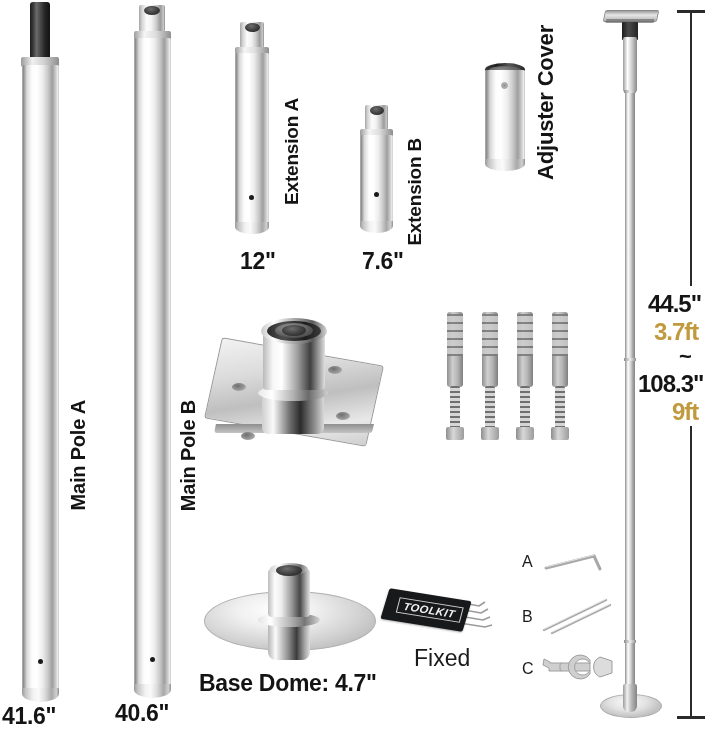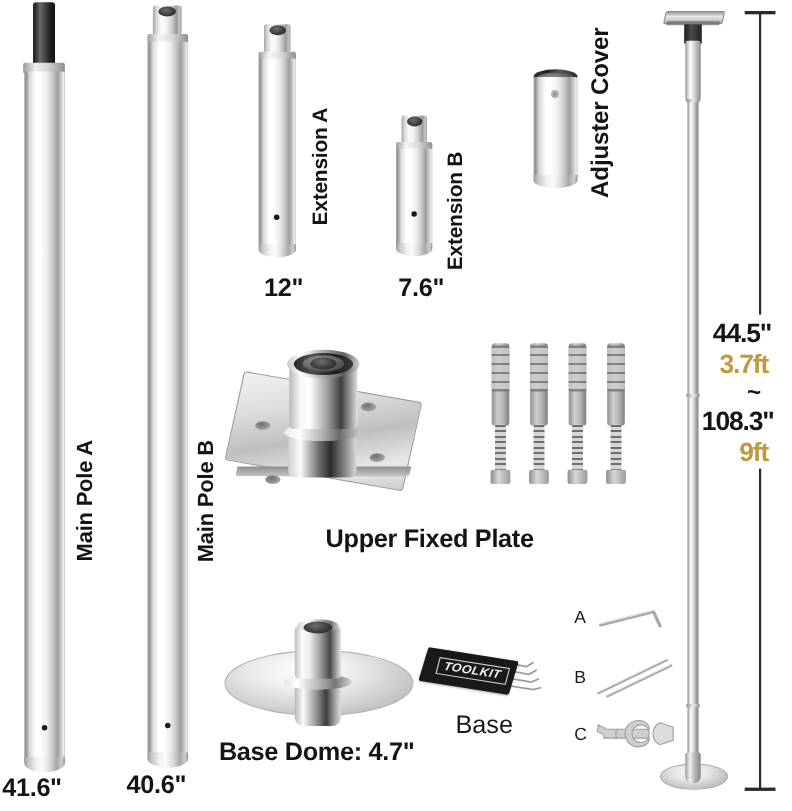--- a/index.html
+++ b/index.html
@@ -214,21 +214,20 @@
                 background:linear-gradient(to right,#c9c9c9,#ffffff 20%,#9a9a9a 55%,#5b5b5b 78%,#d4d4d4);
                 border-radius:50%;"></div>
     <div class="abs" style="left:62px; top:21px; width:54px; height:20px;
                 background:linear-gradient(to right,#2b2b2b,#4e4e4e 30%,#1c1c1c 70%,#3a3a3a);
                 border-radius:50%;"></div>
     <div class="abs" style="left:70px; top:23px; width:38px; height:15px;
                 background:radial-gradient(ellipse at 40% 35%,#9d9d9d,#5a5a5a 60%,#343434);
                 border-radius:50%;"></div>
     <div class="abs bore" style="left:77px; top:25px; width:24px; height:11px;"></div>
   </div>
-  <div class="abs lbl lbl-big" style="left:296px; top:478px;">Upper Fixed Plate</div>
 
   <div class="abs" style="left:440px; top:312px; width:140px; height:135px;">
 
     <div class="abs" style="left:3px; top:0; width:26px; height:135px;">
       <div class="abs" style="left:4px; top:0px; width:16px; height:75px;
                   background:linear-gradient(to right,#8f8f8f,#cfcfcf 35%,#b5b5b5 65%,#7f7f7f);
                   border-radius:3px;"></div>
       <div class="abs" style="left:4px; top:2px; width:16px; height:42px;
                   background:repeating-linear-gradient(to bottom,#777 0 2px,#ccc 2px 8px);
                   border-radius:2px; opacity:.85;"></div>
@@ -319,21 +318,21 @@
         <path d="M2 29 L40 35 L47 33"></path>
       </g>
     </svg>
 
     <div class="abs toolkit" style="left:0px; top:6px; width:82px; height:32px;
                 transform: skewY(9deg) skewX(-16deg); border-radius:2px;"></div>
     <div class="abs" style="left:13px; top:12px; transform: skewY(9deg) skewX(-14deg);">
       <span class="toolkit-txt">TOOLKIT</span>
     </div>
   </div>
-  <div class="abs lbl-tools" style="left:414px; top:645px;">Base</div>
+  <div class="abs lbl-tools" style="left:414px; top:645px;">Fixed</div>
 
   <div class="abs" style="left:522px; top:550px; width:90px; height:30px;">
     <span class="abs lbl-abc" style="left:0px; top:3px;">A</span>
     <svg class="abs" width="68" height="26" viewBox="0 0 68 26" style="left:20px; top:0px;">
       <g stroke="#a8a8a8" stroke-width="3" fill="none" stroke-linecap="round">
         <path d="M4 18 L52 6"></path>
         <path d="M52 6 L58 19"></path>
       </g>
       <g stroke="#e4e4e4" stroke-width="1" fill="none" stroke-linecap="round">
         <path d="M4 17 L52 5"></path>

